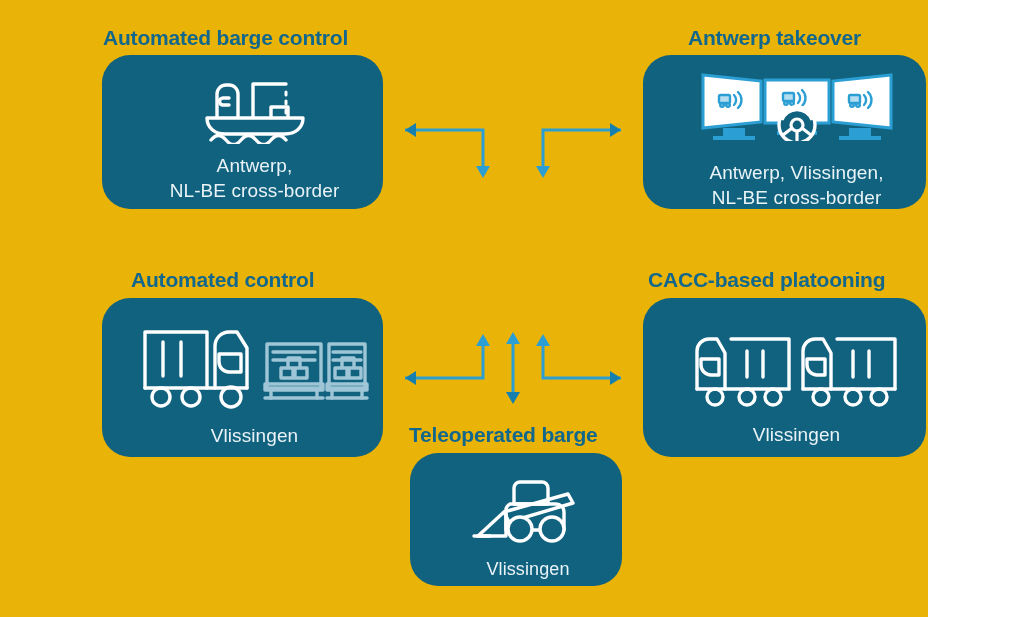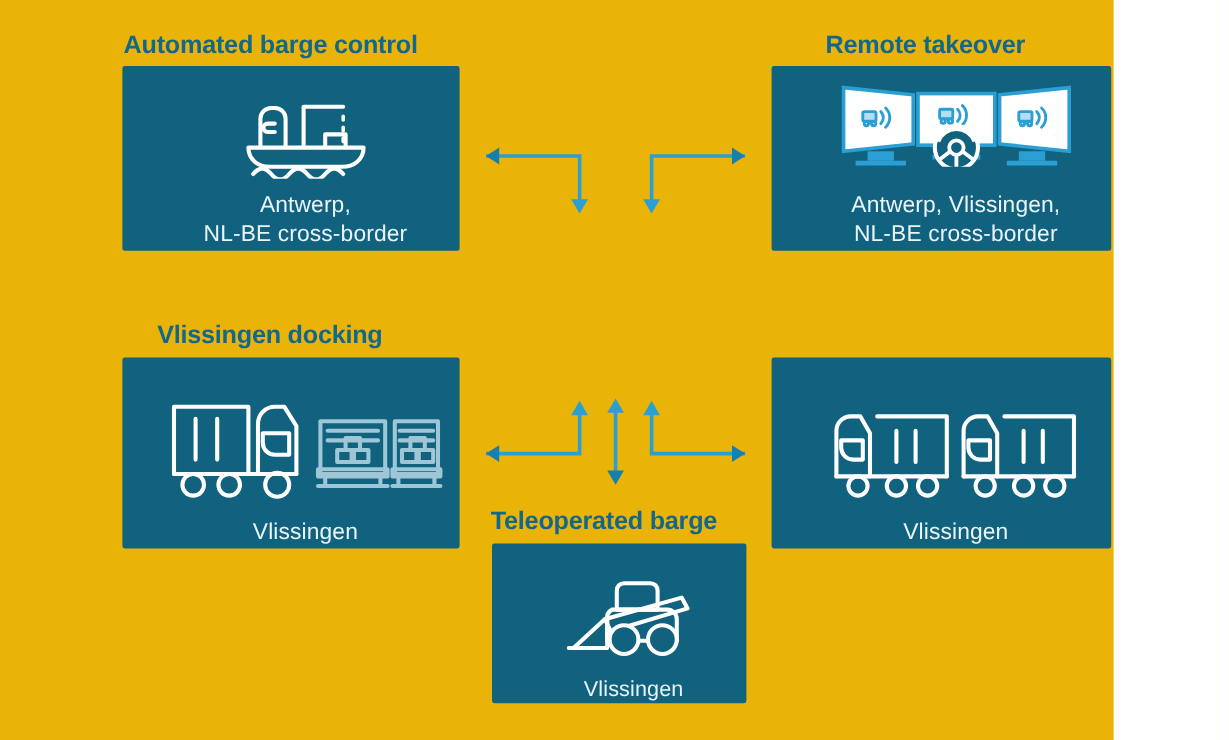--- a/index.html
+++ b/index.html
@@ -13,26 +13,26 @@
     width:928px;
     height:617px;
     background:#eab308;
     overflow:hidden;
   }
 
   
   .card{
     position:absolute;
     background:#10627f;
-    border-radius:2px;
+    border-radius:28px;
     box-sizing:border-box;
     display:flex;
     flex-direction:column;
     align-items:center;
-    justify-content:flex-end;
+    justify-content:center;
     padding-left:24px;
   }
   .card-title{
     position:absolute;
     color:#12678c;
     font-weight:bold;
     font-size:21px;
     letter-spacing:-0.2px;
     white-space:nowrap;
     line-height:1;
@@ -105,21 +105,21 @@
 
         <path d="M18 66 c5 -6 10 -6 15 0 c5 6 10 6 15 0 c5 -6 10 -6 15 0 c5 6 10 6 15 0 c5 -6 10 -6 15 0"></path>
       </svg>
     </div>
     <div class="card-caption" style="margin-top:6px;">
       <div>Antwerp,</div>
       <div>NL-BE cross-border</div>
     </div>
   </div>
 
-  <div class="card-title" id="title-remote">Remote takeover</div>
+  <div class="card-title" id="title-remote">Antwerp takeover</div>
 
   <div class="card" id="card-remote">
     <div class="card-icon" style="margin-top:11px;">
       <svg width="200" height="76" viewBox="0 0 200 76" fill="none">
 
         <g>
           <path d="M6 10 L64 16 V57 L6 63 Z" fill="#ffffff" stroke="#2b9fd4" stroke-width="3"></path>
           <path d="M26 63 h22 v8 h-22 z" fill="#2b9fd4"></path>
           <path d="M16 71 h42 v4 h-42 z" fill="#2b9fd4"></path>
 
@@ -165,21 +165,21 @@
           <path d="M0 6 V17 M-5.2 3.2 L-14 10 M5.2 3.2 L14 10" stroke="#ffffff" stroke-width="3.2" stroke-linecap="round"></path>
         </g>
       </svg>
     </div>
     <div class="card-caption" style="margin-top:16px;">
       <div>Antwerp, Vlissingen,</div>
       <div>NL-BE cross-border</div>
     </div>
   </div>
 
-  <div class="card-title" id="title-docking">Vlissingen docking</div>
+  <div class="card-title" id="title-docking">Automated control</div>
 
   <div class="card" id="card-docking">
     <div class="card-icon" style="margin-top:18px;">
       <svg width="232" height="86" viewBox="0 0 232 86" fill="none" stroke="#ffffff" stroke-width="3.4" stroke-linecap="round" stroke-linejoin="round">
 
         <path d="M6 8 h62 v56 H6 z" stroke="none"></path>
         <path d="M6 64 V8 h62 v56"></path>
         <path d="M24 18 v34 M42 18 v34"></path>
 
         <path d="M76 64 V22 a14 14 0 0 1 14 -14 h8 l10 16 v40"></path>
@@ -208,20 +208,21 @@
           <path d="M193 66 v8 M223 66 v8"></path>
           <path d="M188 74 h40"></path>
         </g>
       </svg>
     </div>
     <div class="card-caption" style="margin-top:10px;">
       <div>Vlissingen</div>
     </div>
   </div>
 
+  <div class="card-title" id="title-platooning">CACC-based platooning</div>
 
   <div class="card" id="card-platooning">
     <div class="card-icon" style="margin-top:20px;">
       <svg width="212" height="80" viewBox="0 0 212 80" fill="none" stroke="#ffffff" stroke-width="3.4" stroke-linecap="round" stroke-linejoin="round">
 
         <g>
           <path d="M6 62 V24 a12 12 0 0 1 12 -12 h8 l8 14 v36"></path>
           <path d="M10 32 h18 v16 H20 a10 10 0 0 1 -10 -10 z"></path>
           <path d="M40 12 h58 v50"></path>
           <path d="M56 24 v26 M72 24 v26"></path>

